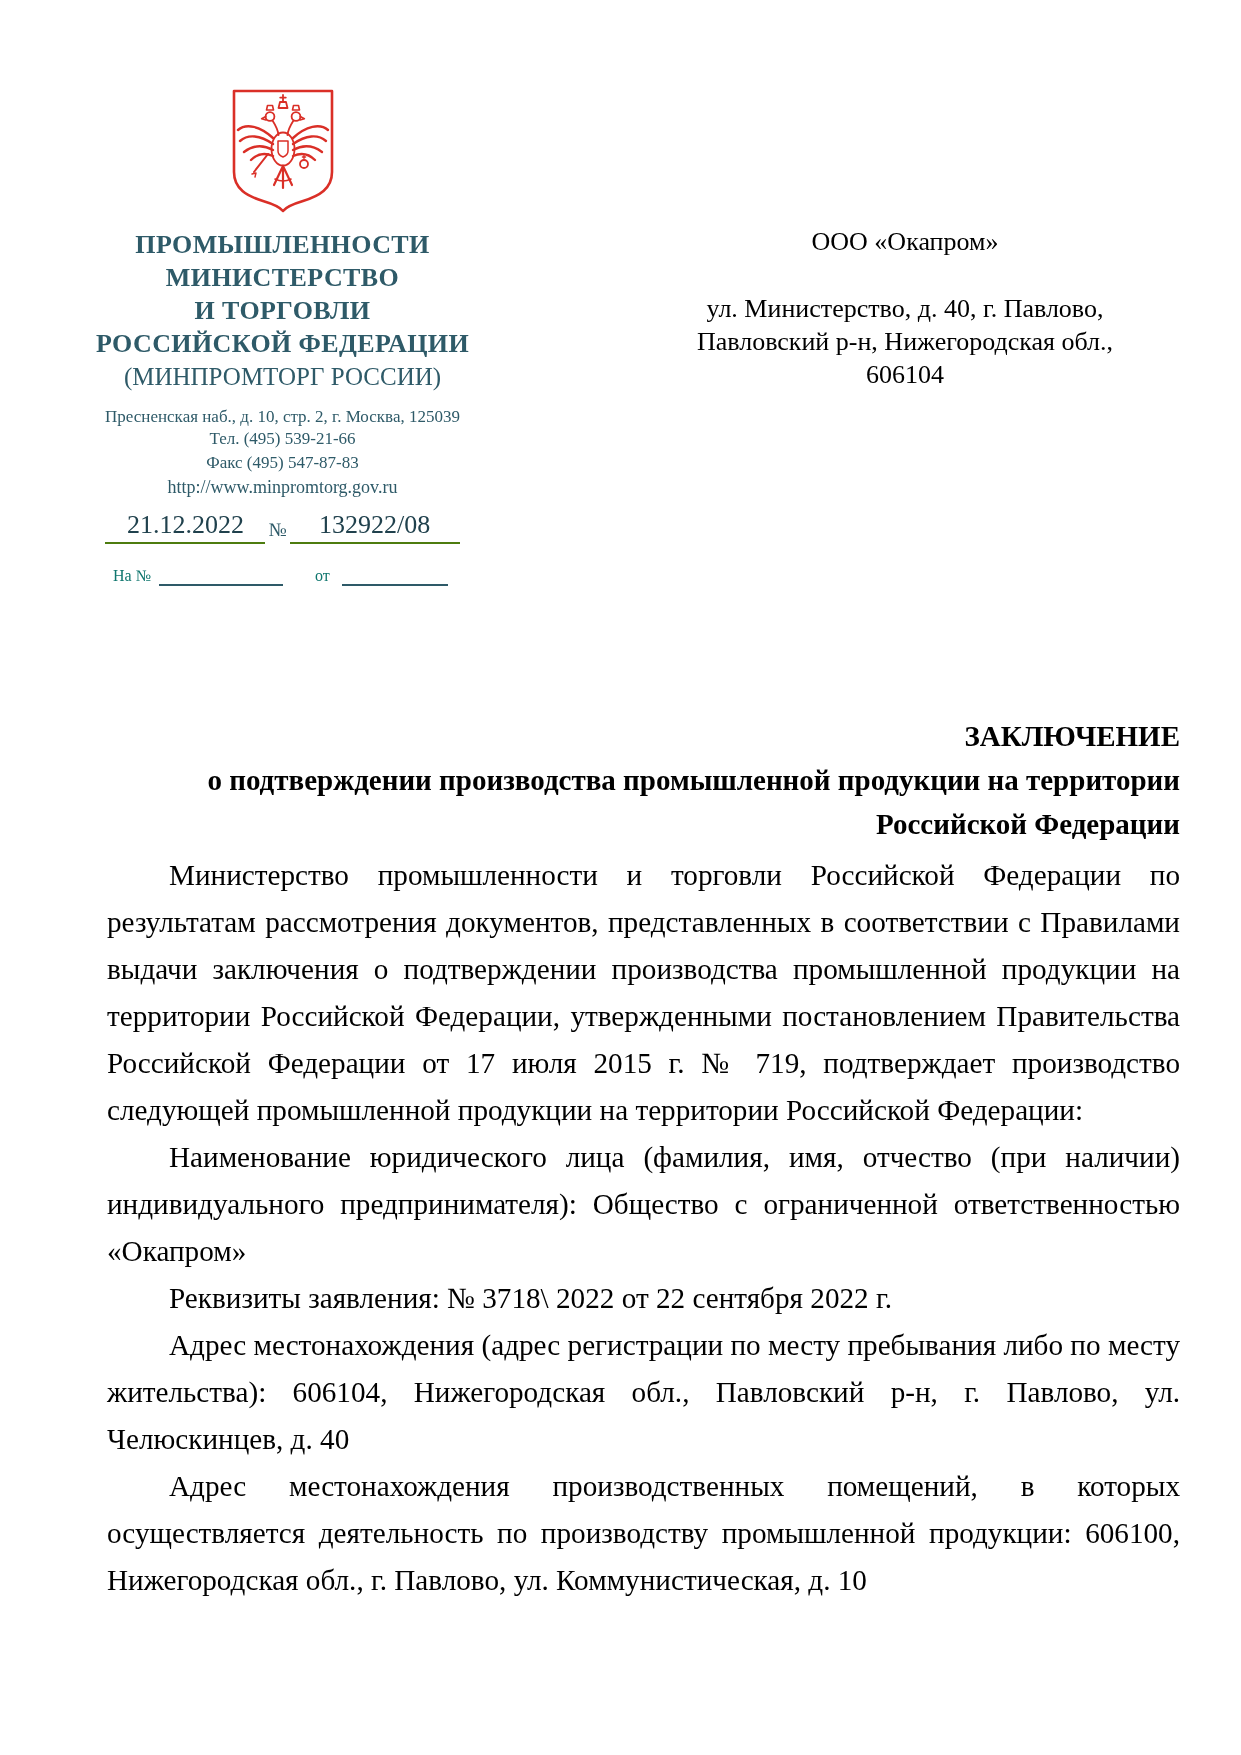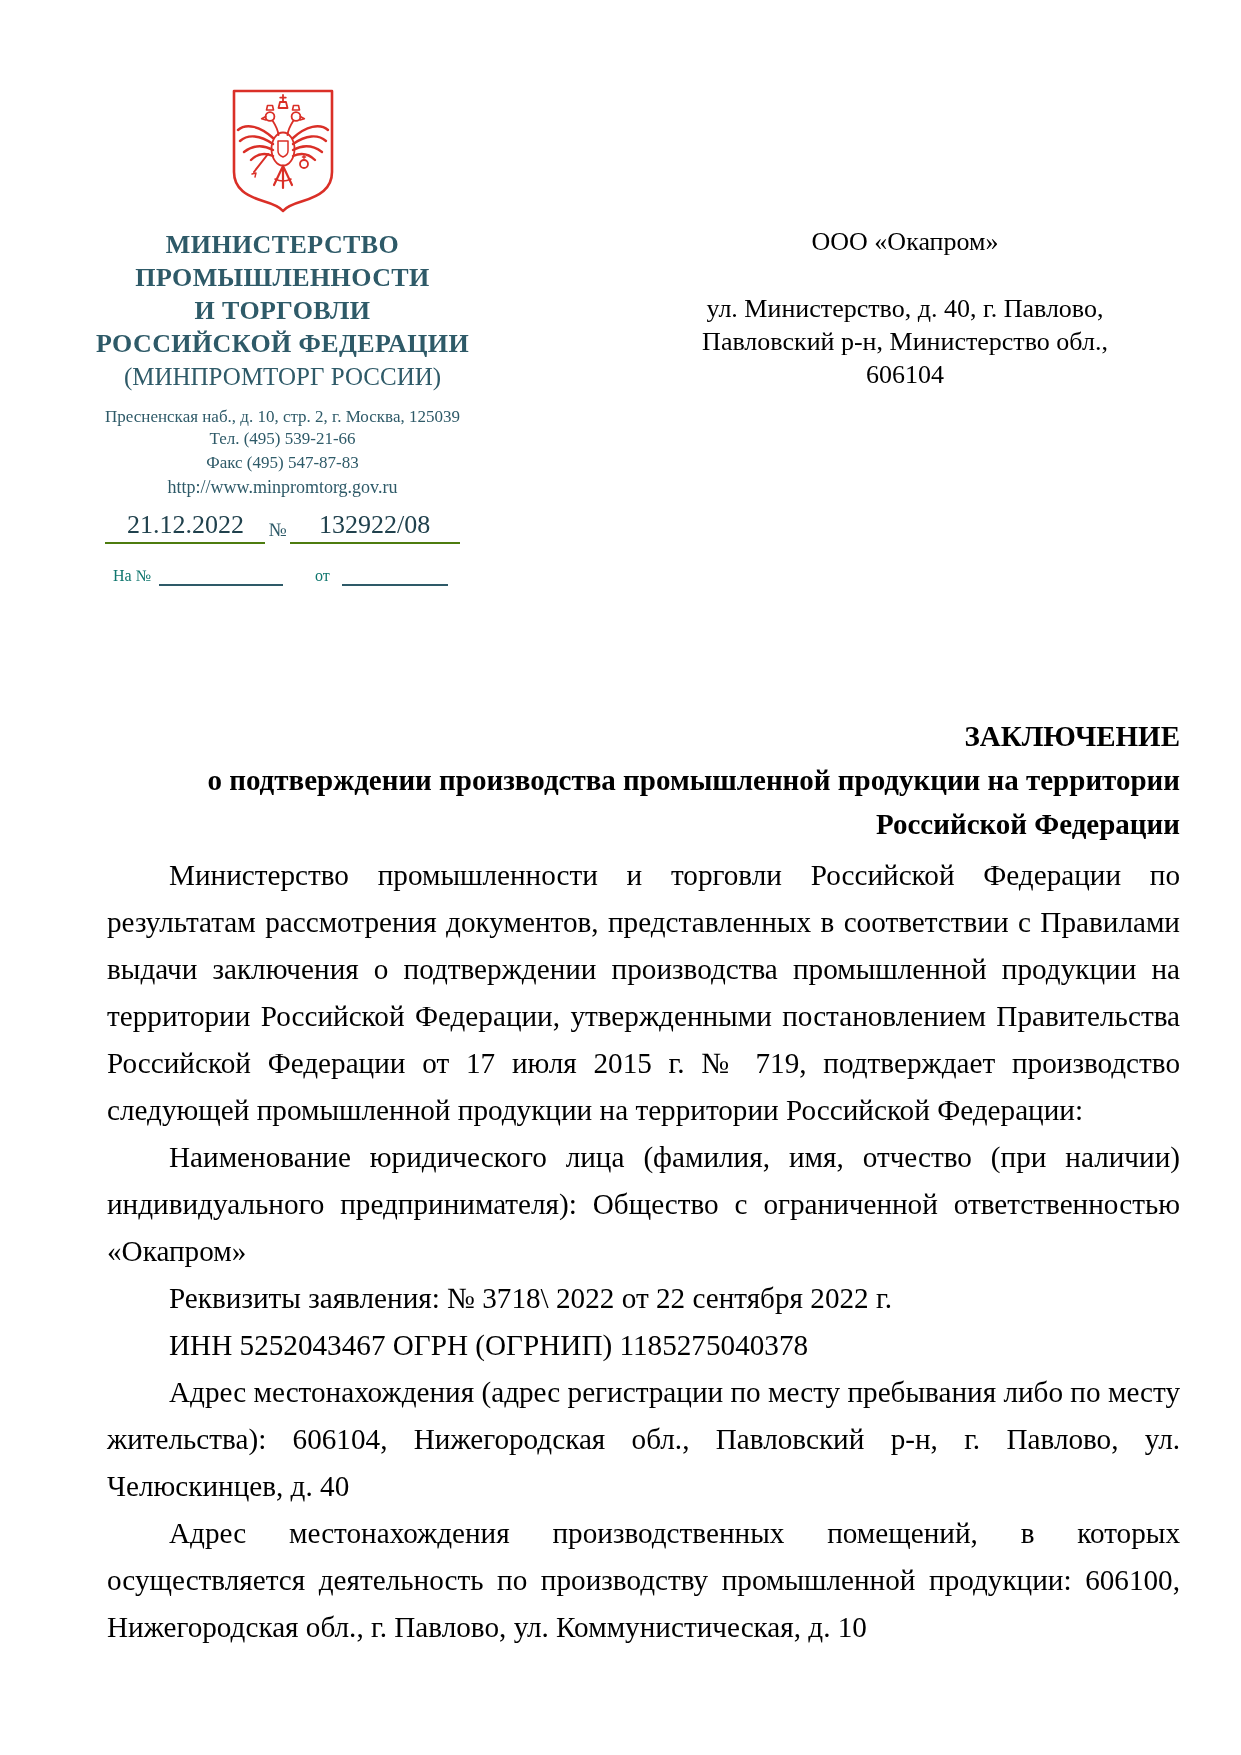--- a/index.html
+++ b/index.html
@@ -110,22 +110,22 @@
       <path d="M45,91 Q53,95 61,91" stroke-width="1.6"></path>
 
       <path d="M38,66 L24,84" stroke-width="2"></path>
       <path d="M22,86 l4,-1 l-1,4" stroke-width="1.4"></path>
 
       <circle cx="74" cy="76" r="4" stroke-width="1.8"></circle>
       <path d="M74,70.5 v-3 M72.4,69 h3.2" stroke-width="1.4"></path>
     </svg>
 
     <div class="ministry-name">
+      <div>ПРОМЫШЛЕННОСТИ</div>
       <div>МИНИСТЕРСТВО</div>
-      <div>ПРОМЫШЛЕННОСТИ</div>
       <div>И ТОРГОВЛИ</div>
       <div>РОССИЙСКОЙ ФЕДЕРАЦИИ</div>
       <div class="short-name">(МИНПРОМТОРГ РОССИИ)</div>
     </div>
 
     <div class="hq-address">Пресненская наб., д. 10, стр. 2, г. Москва, 125039</div>
     <div class="contact-line">Тел. (495) 539-21-66</div>
     <div class="contact-line">Факс (495) 547-87-83</div>
     <div class="site-line">http://www.minpromtorg.gov.ru</div>
 
@@ -140,32 +140,31 @@
       <span class="ref-line ref-line-1"></span>
       <span class="ref-from">от</span>
       <span class="ref-line ref-line-2"></span>
     </div>
   </div>
 
   <div class="recipient">
     <div class="r-name">ООО «Окапром»</div>
     <div class="r-gap"></div>
     <div>ул. Министерство, д. 40, г. Павлово,</div>
-    <div>Павловский р-н, Министерство обл.,</div>
+    <div>Павловский р-н, Нижегородская обл.,</div>
     <div>606104</div>
   </div>
 
   <div class="doc-title">
     <div>ЗАКЛЮЧЕНИЕ</div>
     <div>о подтверждении производства промышленной продукции на территории</div>
     <div>Российской Федерации</div>
   </div>
 
   <div class="doc-body">
     <p>Министерство промышленности и торговли Российской Федерации по результатам рассмотрения документов, представленных в соответствии с Правилами выдачи заключения о подтверждении производства промышленной продукции на территории Российской Федерации, утвержденными постановлением Правительства Российской Федерации от 17 июля 2015 г. № 719, подтверждает производство следующей промышленной продукции на территории Российской Федерации:</p>
     <p>Наименование юридического лица (фамилия, имя, отчество (при наличии) индивидуального предпринимателя): Общество с ограниченной ответственностью «Окапром»</p>
     <p>Реквизиты заявления: № 3718\ 2022 от 22 сентября 2022 г.</p>
-    <p>ИНН 5252043467 ОГРН (ОГРНИП) 1185275040378</p>
     <p>Адрес местонахождения (адрес регистрации по месту пребывания либо по месту жительства): 606104, Нижегородская обл., Павловский р-н, г. Павлово, ул. Челюскинцев, д. 40</p>
     <p>Адрес местонахождения производственных помещений, в которых осуществляется деятельность по производству промышленной продукции: 606100, Нижегородская обл., г. Павлово, ул. Коммунистическая, д. 10</p>
   </div>
 
 </div>
 
 </body></html>

